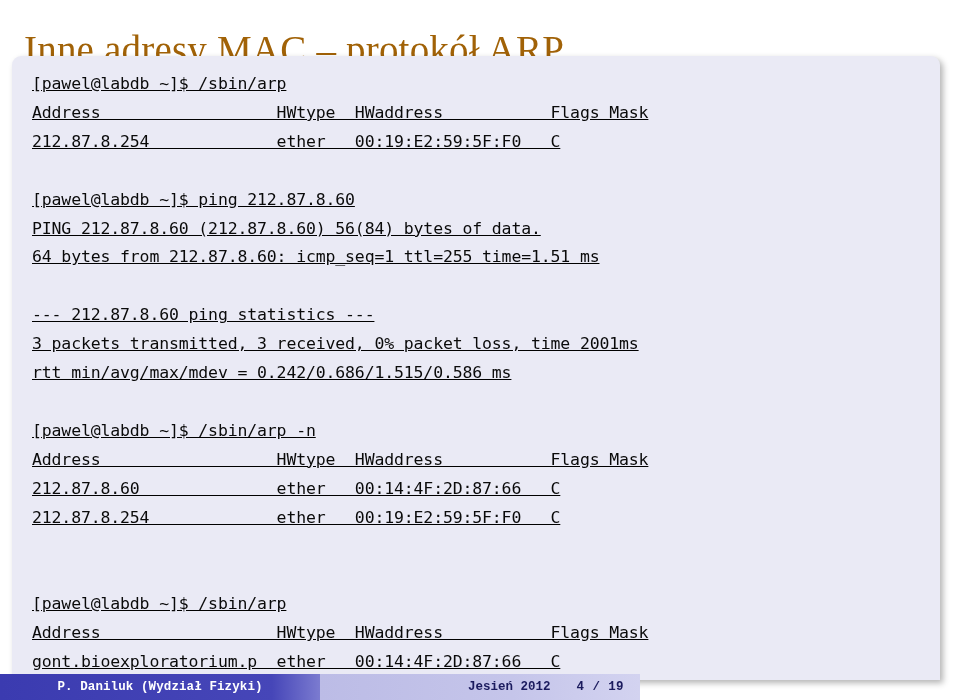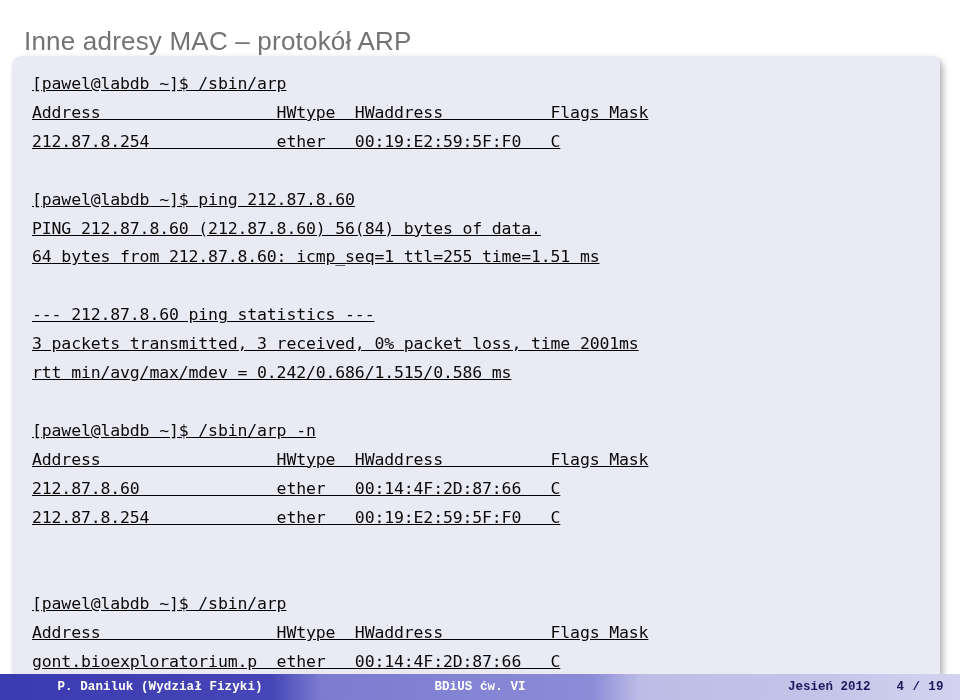--- a/index.html
+++ b/index.html
@@ -21,26 +21,27 @@
     inset: 0;
     background: #ffffff;
     overflow: hidden;
   }
 
   
   .slide-title {
     position: absolute;
     left: 24px;
     top: 2px;
-    font-size: 26px;
+    font-size: 39px;
     font-weight: 400;
     letter-spacing: 0.2px;
-    color: #737373;
+    color: #a16207;
     white-space: nowrap;
     line-height: 44px;
+    font-family: Liberation Serif, serif;
   }
 
   
   .term-block {
     position: absolute;
     left: 12px;
     top: 56px;
     width: 928px;
     height: 624px;
     background: #eaeaf5;
@@ -137,22 +138,19 @@
 [pawel@labdb ~]$ /sbin/arp
 Address                  HWtype  HWaddress           Flags Mask
 gont.bioexploratorium.p  ether   00:14:4F:2D:87:66   C
 212.87.8.254             ether   00:19:E2:59:5F:F0   C</pre>
   </div>
 
   <div class="footer">
     <div class="footer-seg a">
       <span class="footer-author">P. Daniluk  (Wydział Fizyki)</span>
     </div>
-    <div class="footer-seg b">
-      <span class="footer-inst">BDiUS ćw. VI</span>
-    </div>
     <div class="footer-seg c">
       <span class="footer-date">Jesień 2012</span>
       <span class="footer-page">4 / 19</span>
     </div>
   </div>
 
 </div>
 
 </body></html>

